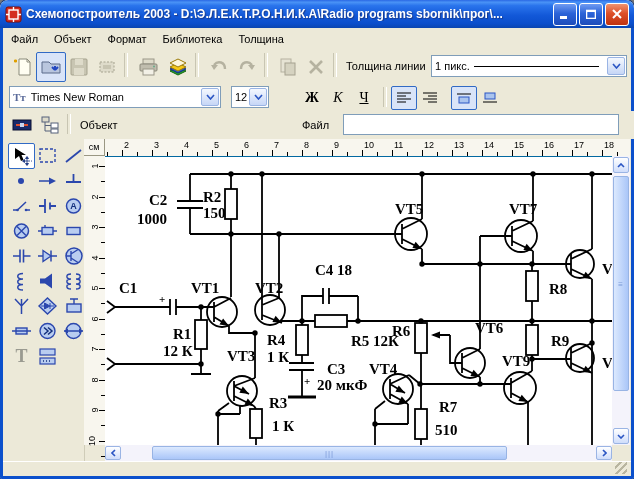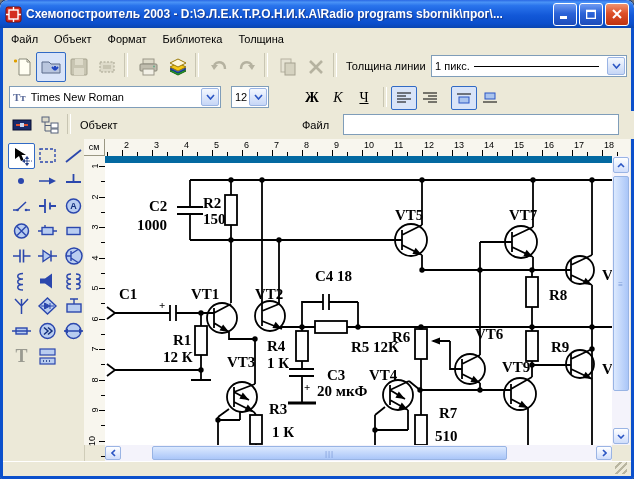--- a/index.html
+++ b/index.html
@@ -57,21 +57,21 @@
   .rulerv{position:absolute;left:84px;top:156px;width:21px;height:289px;background:#f8f6ee;
     border-right:1px solid #9a9783;font-size:9px;}
   .corner{position:absolute;left:84px;top:139px;width:21px;height:17px;background:#f8f6ee;
     border-right:1px solid #9a9783;border-bottom:1px solid #9a9783;box-sizing:border-box;
     font-size:9px;display:flex;align-items:center;justify-content:center;z-index:3;}
   .tickh{position:absolute;bottom:0;width:1px;background:#000;}
   .numh{position:absolute;top:1px;}
   .tickv{position:absolute;right:0;height:1px;background:#000;}
   .numv{position:absolute;right:8px;transform:rotate(-90deg);transform-origin:center;}
   .canvas{position:absolute;left:105px;top:156px;width:507px;height:289px;background:#fff;
-    border-top:7px solid #0369a1;box-sizing:content-box;}
+    border-top:1px solid #0369a1;box-sizing:content-box;}
   
   .vscroll{position:absolute;left:612px;top:156px;width:18px;height:289px;background:#f4f3fb;}
   .hscroll{position:absolute;left:105px;top:445px;width:507px;height:16px;background:#f4f3fb;}
   .sbtn{position:absolute;background:linear-gradient(180deg,#fff,#cfddfb);border:1px solid #9ab4e4;
     border-radius:2px;box-sizing:border-box;display:flex;align-items:center;justify-content:center;}
   .thumbv{position:absolute;left:1px;width:16px;background:linear-gradient(90deg,#dce9fe,#aac6f8);
     border:1px solid #98b4e4;border-radius:2px;box-sizing:border-box;}
   .thumbh{position:absolute;top:1px;height:14px;background:linear-gradient(180deg,#dce9fe,#aac6f8);
     border:1px solid #98b4e4;border-radius:2px;box-sizing:border-box;}
   .grip{position:absolute;left:50%;top:50%;transform:translate(-50%,-50%);color:#7a9ad8;font-size:8px;letter-spacing:1px;}

